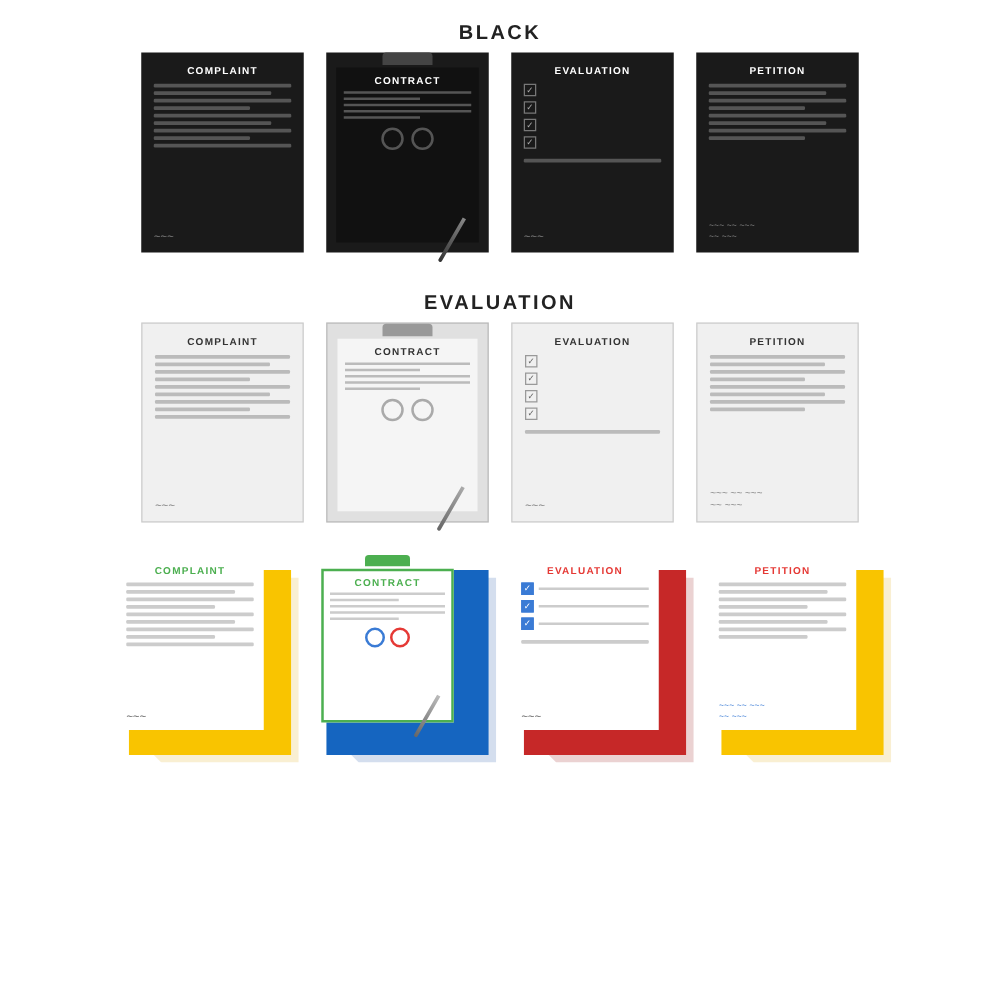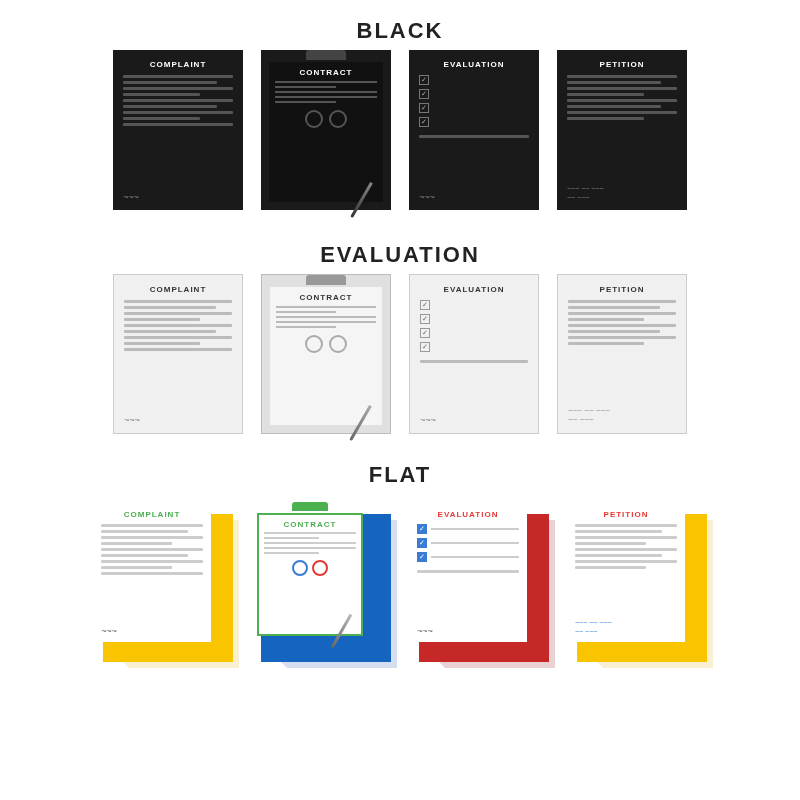--- a/index.html
+++ b/index.html
@@ -7,21 +7,21 @@
       width: 800px;
       height: 800px;
       background: #ffffff;
       font-family: Arial, sans-serif;
       overflow: hidden;
     }
 
     .section-label {
       text-align: center;
       font-weight: bold;
-      font-size: 22px;
+      font-size: 16px;
       letter-spacing: 2px;
       color: #222;
       padding: 10px 0 6px 0;
     }
 
     .row {
       display: flex;
       justify-content: center;
       align-items: center;
       gap: 18px;
@@ -572,21 +572,20 @@
       <div class="line med"></div>
       <div class="line"></div>
       <div class="line short"></div>
       <div class="petition-sig">~~~ ~~ ~~~<br>~~ ~~~</div>
     </div>
 
   </div>
 </div>
 
 <div style="margin-top:18px;">
-  <div class="section-label">FLAT</div>
   <div class="row" style="align-items:flex-start;padding-top:8px;">
 
     <div class="flat-wrapper">
       <svg class="flat-shadow" viewBox="0 0 130 148" xmlns="http://www.w3.org/2000/svg">
         <polygon points="0,0 130,0 130,148 20,148 0,128" fill="#e0a800" opacity="0.5"></polygon>
       </svg>
       <svg class="flat-bg" viewBox="0 0 130 148" xmlns="http://www.w3.org/2000/svg">
         <rect width="130" height="148" fill="#f9c400"></rect>
       </svg>
       <div class="flat-doc">

